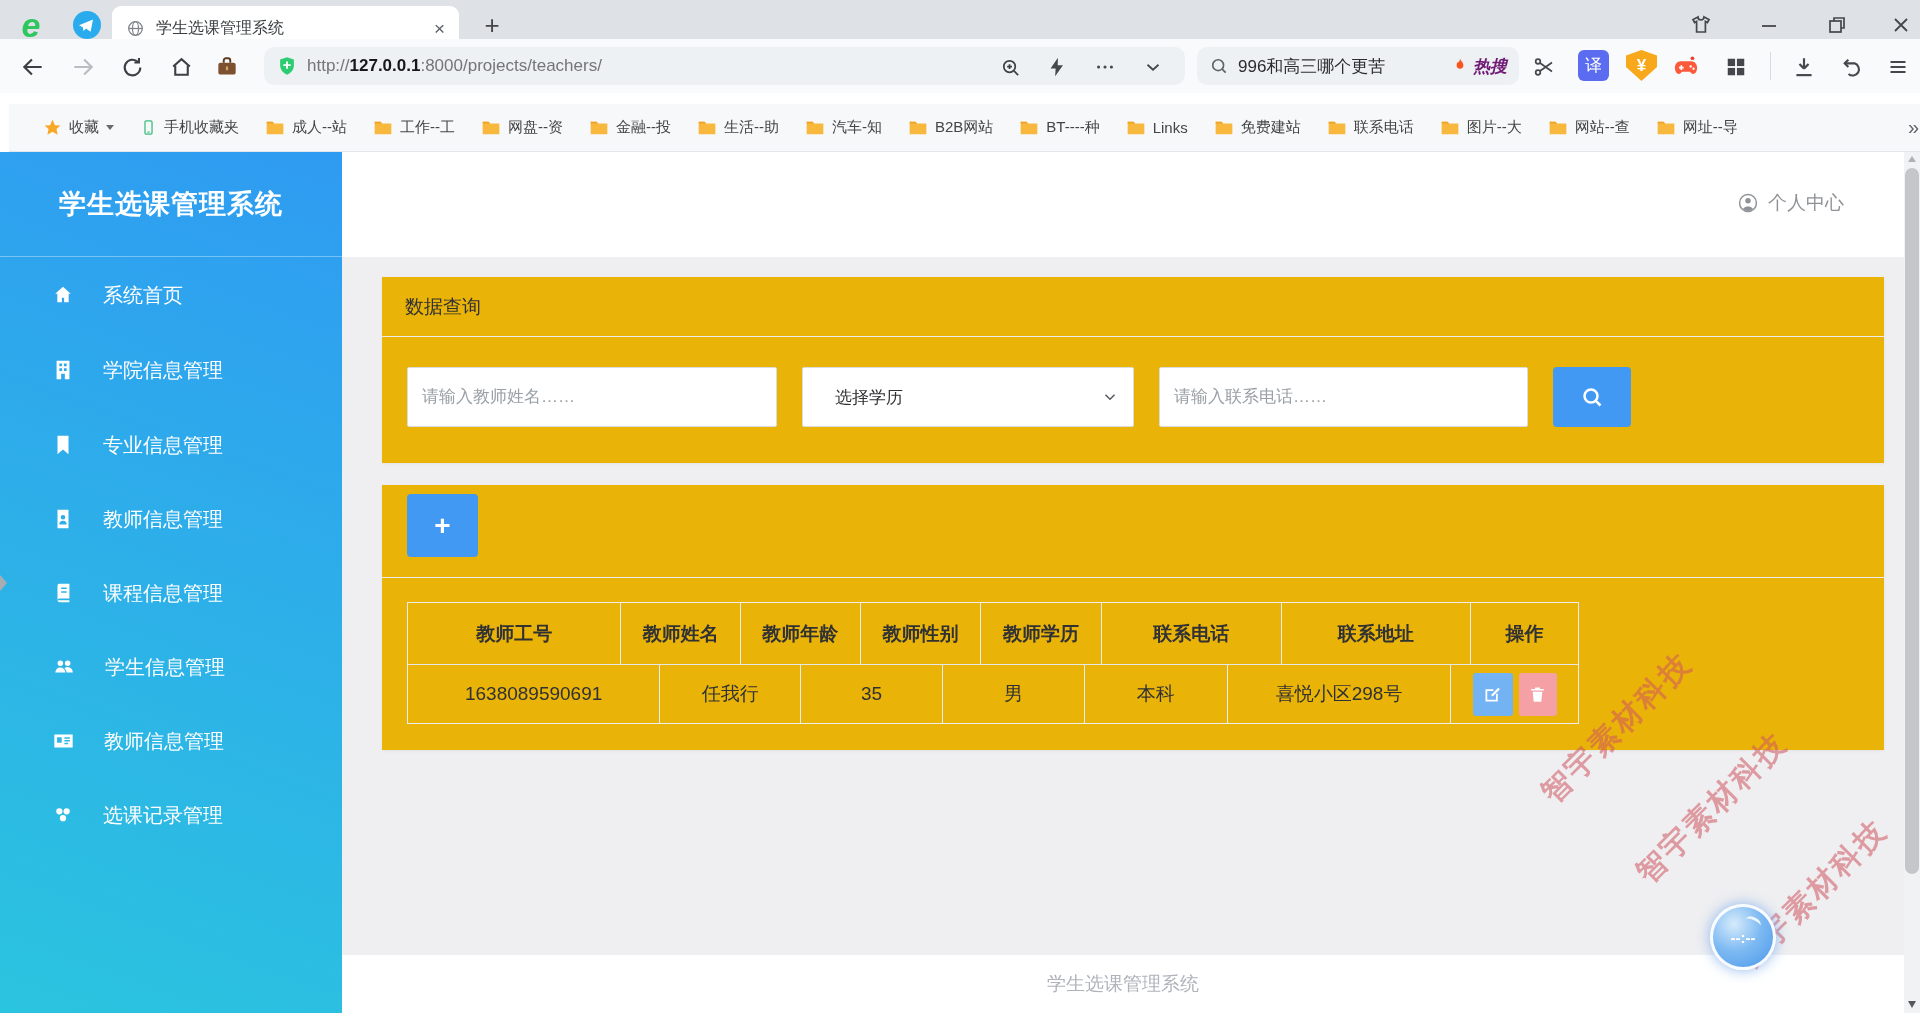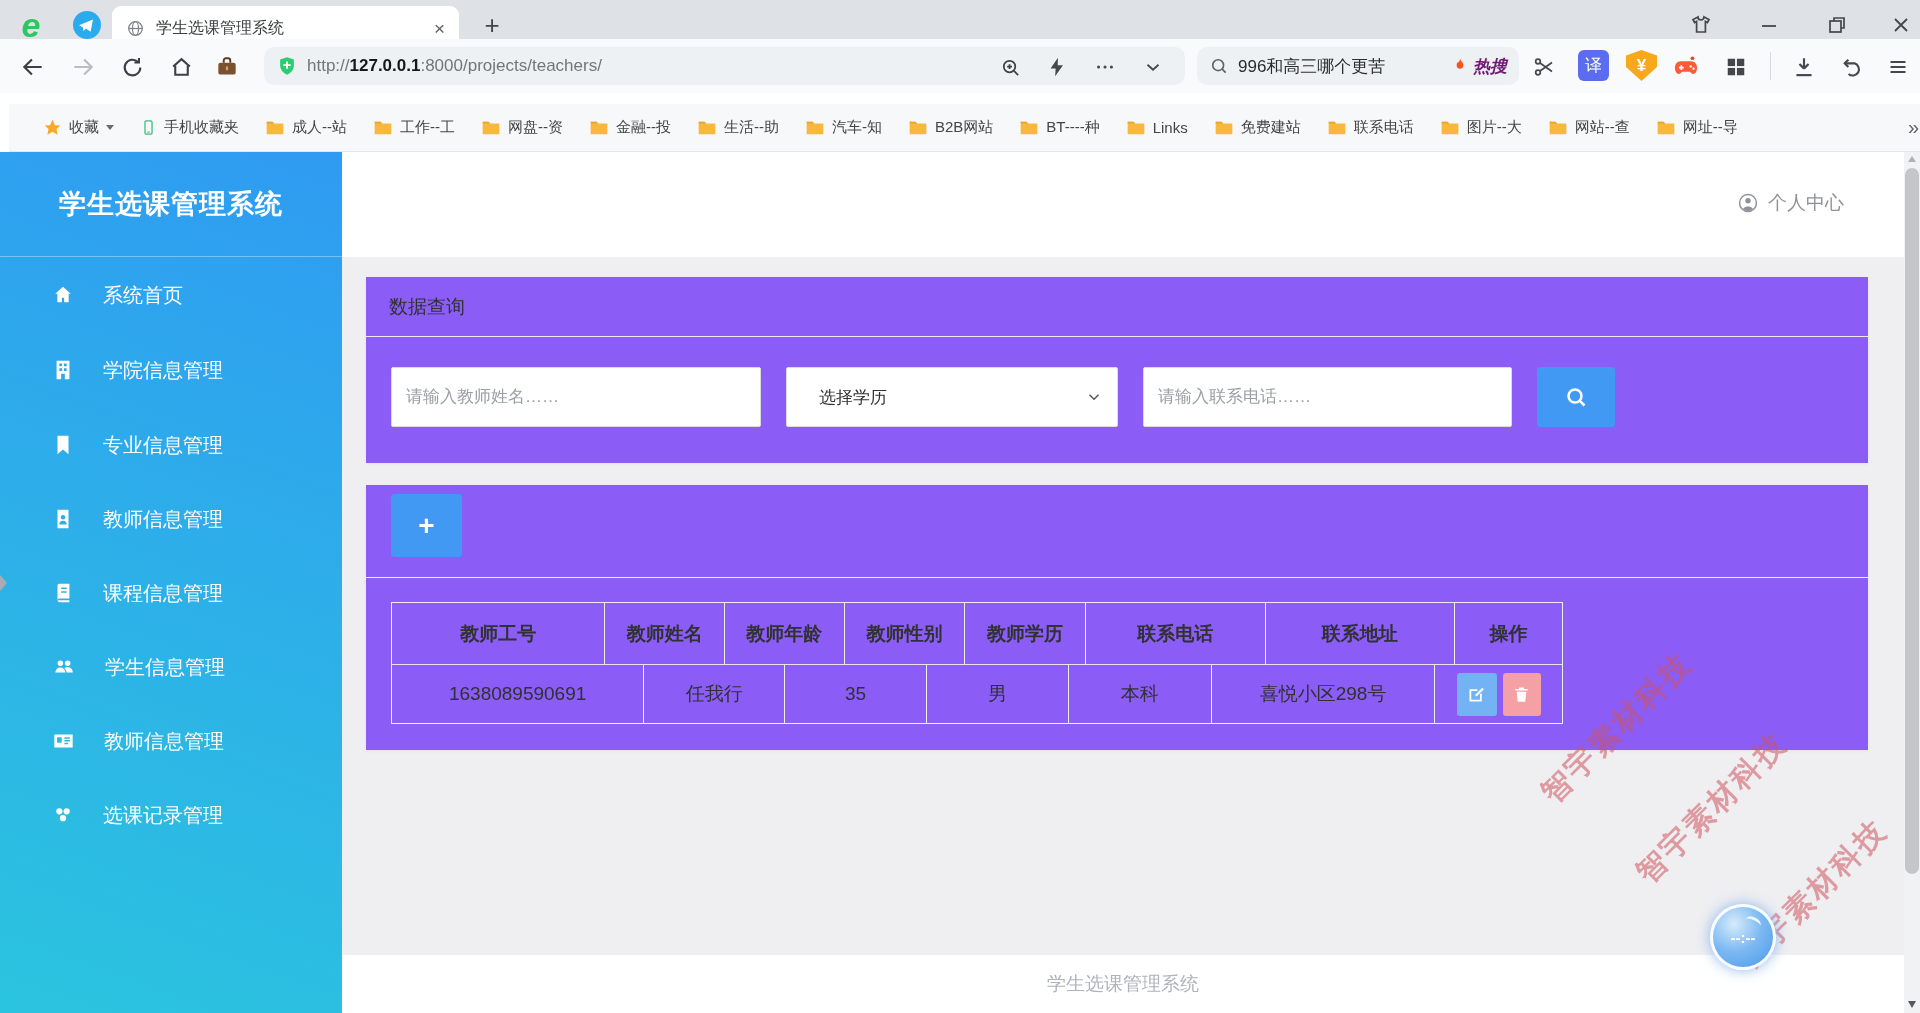--- a/index.html
+++ b/index.html
@@ -60,21 +60,21 @@
       padding-left:52px;box-sizing:border-box;color:#fff;font-size:20px;cursor:pointer;}
   .mi svg{flex:0 0 auto;}
 
   
   .topbar{position:absolute;left:342px;top:0;width:1562px;height:105px;background:#fff;}
   .uc{position:absolute;right:60px;top:38px;display:flex;align-items:center;gap:9px;
       color:#8f9297;font-size:19px;cursor:pointer;}
 
   
   .content{position:absolute;left:342px;top:105px;width:1562px;height:756px;background:#efeff1;}
-  .panel{position:absolute;left:24px;width:1502px;background:#8b5cf6;box-shadow:0 1px 3px rgba(0,0,0,.05);}
+  .panel{position:absolute;left:40px;width:1502px;background:#eab308;box-shadow:0 1px 3px rgba(0,0,0,.05);}
   .p1{top:20px;height:186px;}
   .p1-head{height:59px;display:flex;align-items:center;padding-left:23px;font-size:19px;color:#303133;
            border-bottom:1px solid #ededf0;}
   .fields{position:absolute;left:25px;top:90px;display:flex;gap:25px;}
   .fld{height:60px;border:1px solid #dcdcde;border-radius:2px;box-sizing:border-box;background:#fff;
        font-size:17px;color:#303133;padding:0 14px;outline:none;font-family:inherit;}
   .fld::placeholder{color:#9aa0a6;}
   .sel{width:332px;display:flex;align-items:center;justify-content:space-between;cursor:pointer;padding-left:32px;}
   .btn-search{width:78px;height:60px;background:#4299f4;border:none;border-radius:4px;cursor:pointer;
               display:flex;align-items:center;justify-content:center;}

